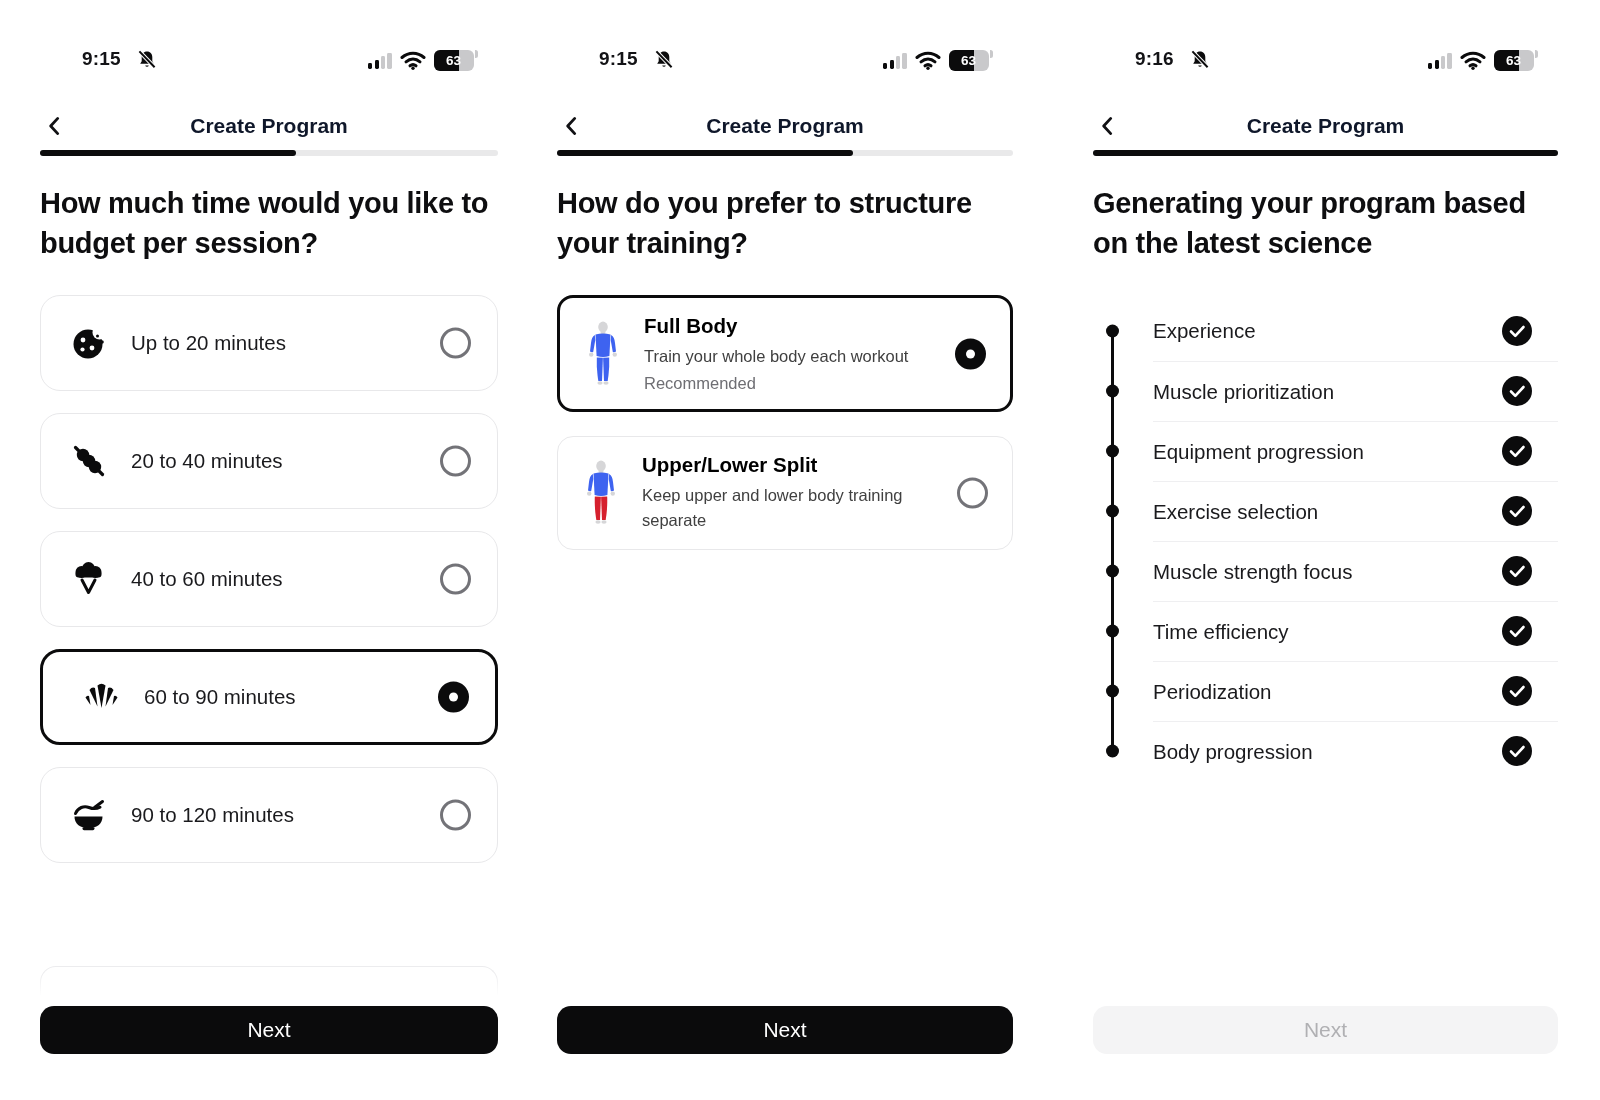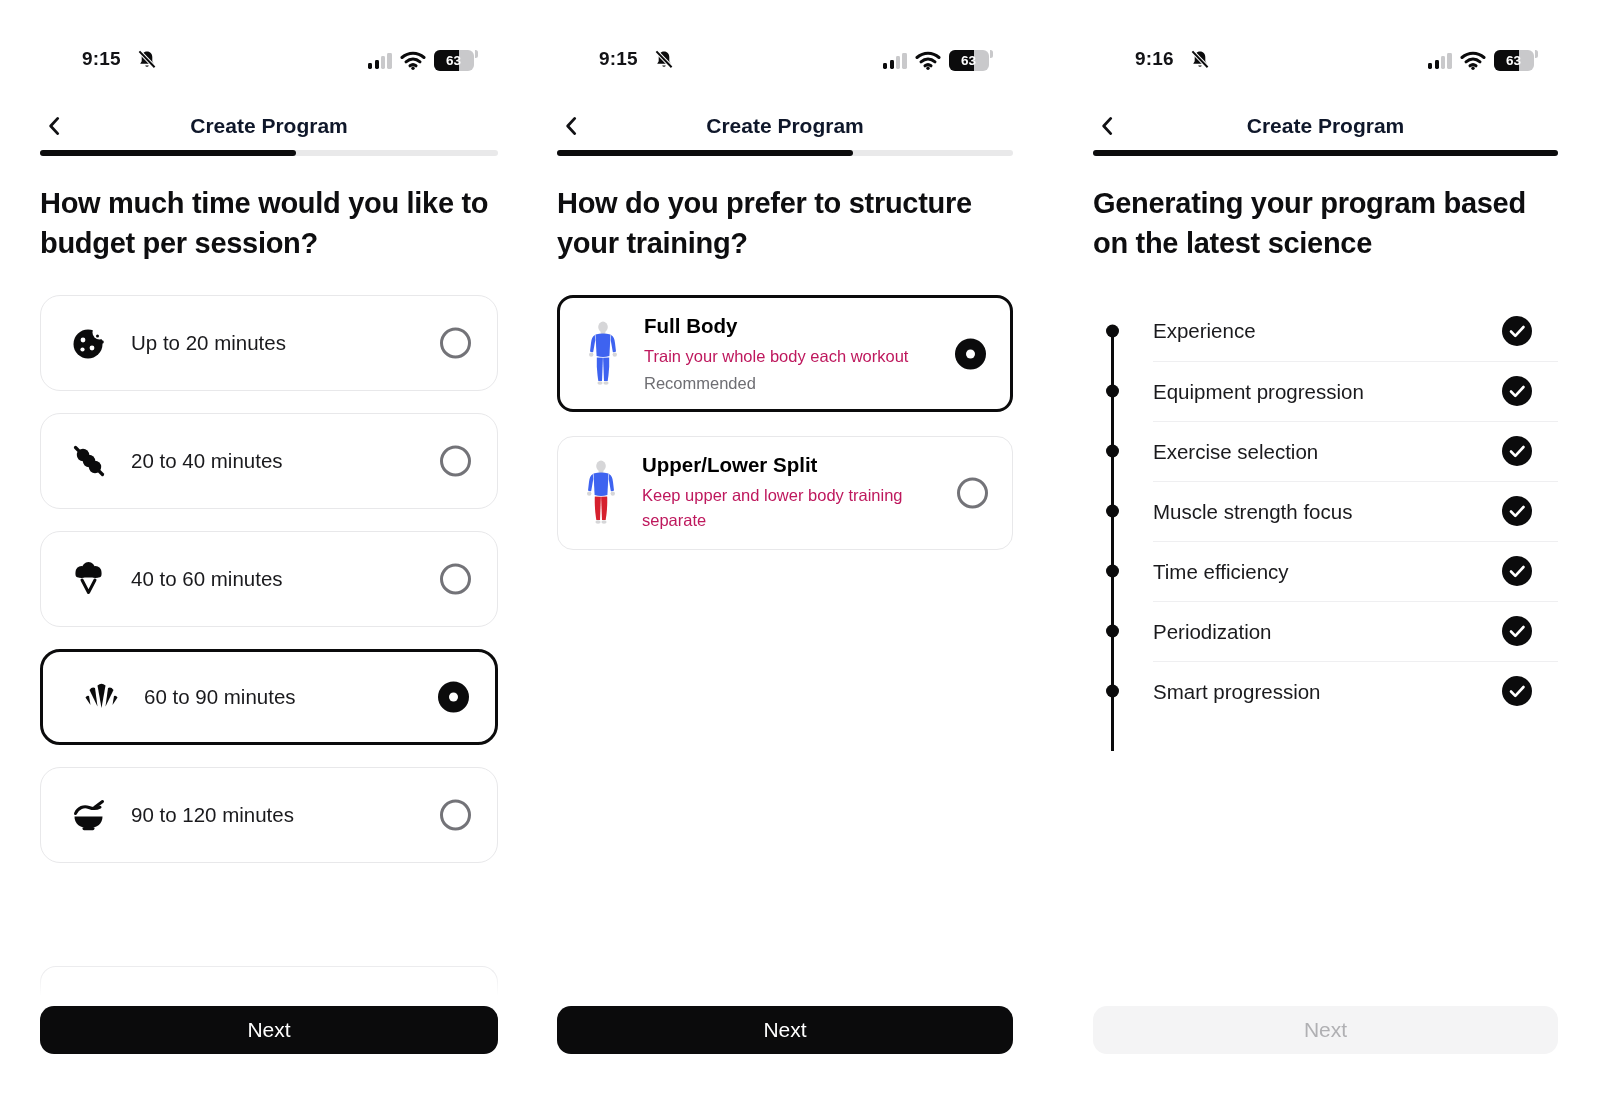--- a/index.html
+++ b/index.html
@@ -67,21 +67,21 @@
 
   
   .structs{position:absolute;top:295px;left:0;right:0;}
   .scard{position:relative;border:1.5px solid #e8e8ea;border-radius:16px;background:#fff;
          margin-bottom:24px;display:flex;align-items:center;padding:16px 0;box-sizing:border-box;cursor:pointer;}
   .scard.sel{border:3px solid #0b0b0c;}
   .body-icon{margin-left:26px;width:34px;height:66px;flex:none;}
   .body-icon svg{width:34px;height:66px;display:block;}
   .stext{margin-left:24px;margin-right:78px;display:block;}
   .stitle{display:block;font-size:20.5px;font-weight:600;color:#000000;margin-bottom:6px;}
-  .sdesc{display:block;font-size:16.5px;color:#be185d;line-height:25px;}
+  .sdesc{display:block;font-size:16.5px;color:#404040;line-height:25px;}
   .snote{display:block;font-size:16.5px;color:#6e6e73;margin-top:5px;}
   .scard .radio{right:24px;}
 
   
   .steps{position:absolute;top:301px;left:0;right:0;}
   .tline{position:absolute;left:17.5px;top:30px;width:3px;height:420px;background:#0b0b0c;}
   .step{position:relative;height:60px;}
   .dot{position:absolute;left:12.5px;top:50%;transform:translateY(-50%);width:13px;height:13px;
        border-radius:50%;background:#0b0b0c;}
   .srow{position:absolute;left:60px;right:0;top:0;bottom:0;display:flex;align-items:center;}
@@ -348,20 +348,31 @@
         </div>
         <span class="scheck">
           <svg viewBox="0 0 30 30">
             <polyline points="9,15.5 13.3,19.8 21.5,11" fill="none" stroke="#ffffff" stroke-width="2.6" stroke-linecap="round" stroke-linejoin="round"></polyline>
           </svg>
         </span>
       </div>
       <div class="step">
         <span class="dot"></span>
         <div class="srow">
+          <span class="step-label">Muscle prioritization</span>
+        </div>
+        <span class="scheck">
+          <svg viewBox="0 0 30 30">
+            <polyline points="9,15.5 13.3,19.8 21.5,11" fill="none" stroke="#ffffff" stroke-width="2.6" stroke-linecap="round" stroke-linejoin="round"></polyline>
+          </svg>
+        </span>
+      </div>
+      <div class="step">
+        <span class="dot"></span>
+        <div class="srow">
           <span class="step-label">Equipment progression</span>
         </div>
         <span class="scheck">
           <svg viewBox="0 0 30 30">
             <polyline points="9,15.5 13.3,19.8 21.5,11" fill="none" stroke="#ffffff" stroke-width="2.6" stroke-linecap="round" stroke-linejoin="round"></polyline>
           </svg>
         </span>
       </div>
       <div class="step">
         <span class="dot"></span>
@@ -403,21 +414,21 @@
         </div>
         <span class="scheck">
           <svg viewBox="0 0 30 30">
             <polyline points="9,15.5 13.3,19.8 21.5,11" fill="none" stroke="#ffffff" stroke-width="2.6" stroke-linecap="round" stroke-linejoin="round"></polyline>
           </svg>
         </span>
       </div>
       <div class="step">
         <span class="dot"></span>
         <div class="srow">
-          <span class="step-label">Smart progression</span>
+          <span class="step-label">Body progression</span>
         </div>
         <span class="scheck">
           <svg viewBox="0 0 30 30">
             <polyline points="9,15.5 13.3,19.8 21.5,11" fill="none" stroke="#ffffff" stroke-width="2.6" stroke-linecap="round" stroke-linejoin="round"></polyline>
           </svg>
         </span>
       </div>
     </div>
   <button class="nextbtn disabled">Next</button>
 </div>

